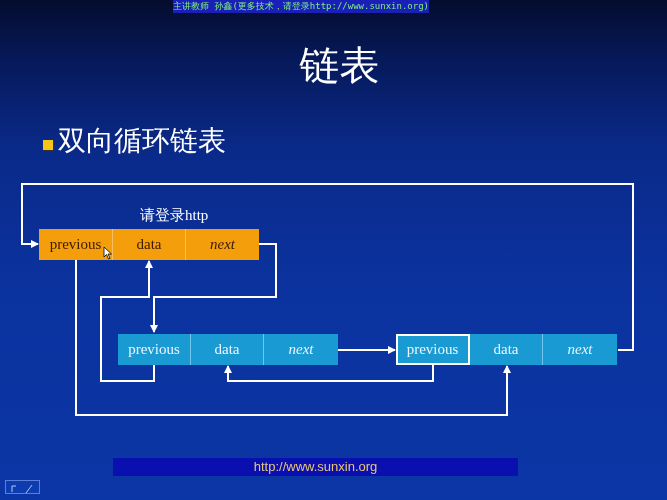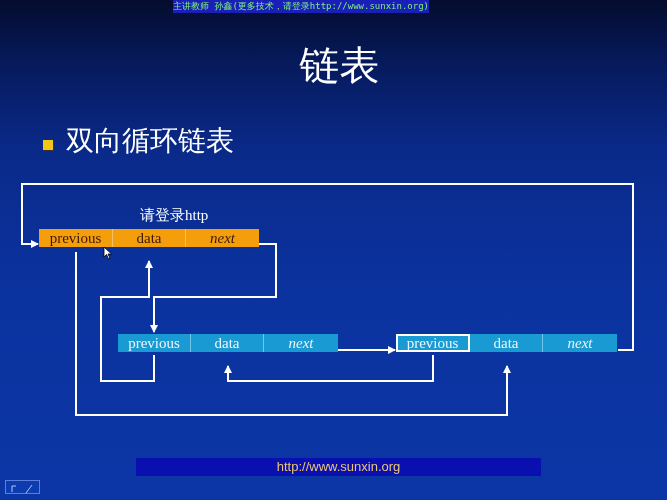--- a/index.html
+++ b/index.html
@@ -15,38 +15,38 @@
   }
   .title {
     position: absolute; left: 0; width: 667px; top: 38px; text-align: center;
     color: #ffffff; font-size: 40px; font-family: "DejaVu Sans", sans-serif; padding-left: 6px;
   }
   .bullet {
     position: absolute; left: 43px; top: 140px; width: 10px; height: 10px;
     background: #f5c518; box-shadow: 1px 1px 0 #333;
   }
   .bullet-text {
-    position: absolute; left: 66px; top: 122px; color: #ffffff; font-size: 28px;
+    position: absolute; left: 58px; top: 122px; color: #ffffff; font-size: 28px;
     font-family: "DejaVu Sans", sans-serif;
   }
   .head-label {
     position: absolute; left: 140px; top: 206px; color: #ffffff; font-size: 15px;
   }
-  .node { position: absolute; display: flex; height: 18px; }
+  .node { position: absolute; display: flex; height: 31px; }
   .cell {
     display: flex; align-items: center; justify-content: center;
     height: 100%; font-size: 15px; box-sizing: border-box;
   }
   .node.head .cell { background: #f59e0c; color: #3a1a00; border-right: 1px solid #f8c060; }
   .node.mid .cell, .node.tail .cell { background: #1a9ad2; color: #eaf6ff; border-right: 1px solid #6fc6ea; }
   .node .cell:last-child { border-right: none; font-style: italic; }
   .node.tail .cell.prev-hl { outline: 2px solid #ffffff; outline-offset: -2px; }
   svg.wires { position: absolute; left: 0; top: 0; }
   .footer {
-    position: absolute; left: 136px; top: 458px; width: 405px; height: 18px;
+    position: absolute; left: 113px; top: 458px; width: 405px; height: 18px;
     background: #0a0fb0; color: #e8c878; font-size: 13px; line-height: 18px; text-align: center;
     font-family: "Liberation Sans", sans-serif;
   }
   .nav-btn {
     position: absolute; left: 5px; top: 480px; width: 35px; height: 14px;
     border: 1px solid #5d7fd8; background: #0d3bb0; box-sizing: border-box;
   }
   .cursor { position: absolute; left: 103px; top: 246px; }
 </style>
 </head>

